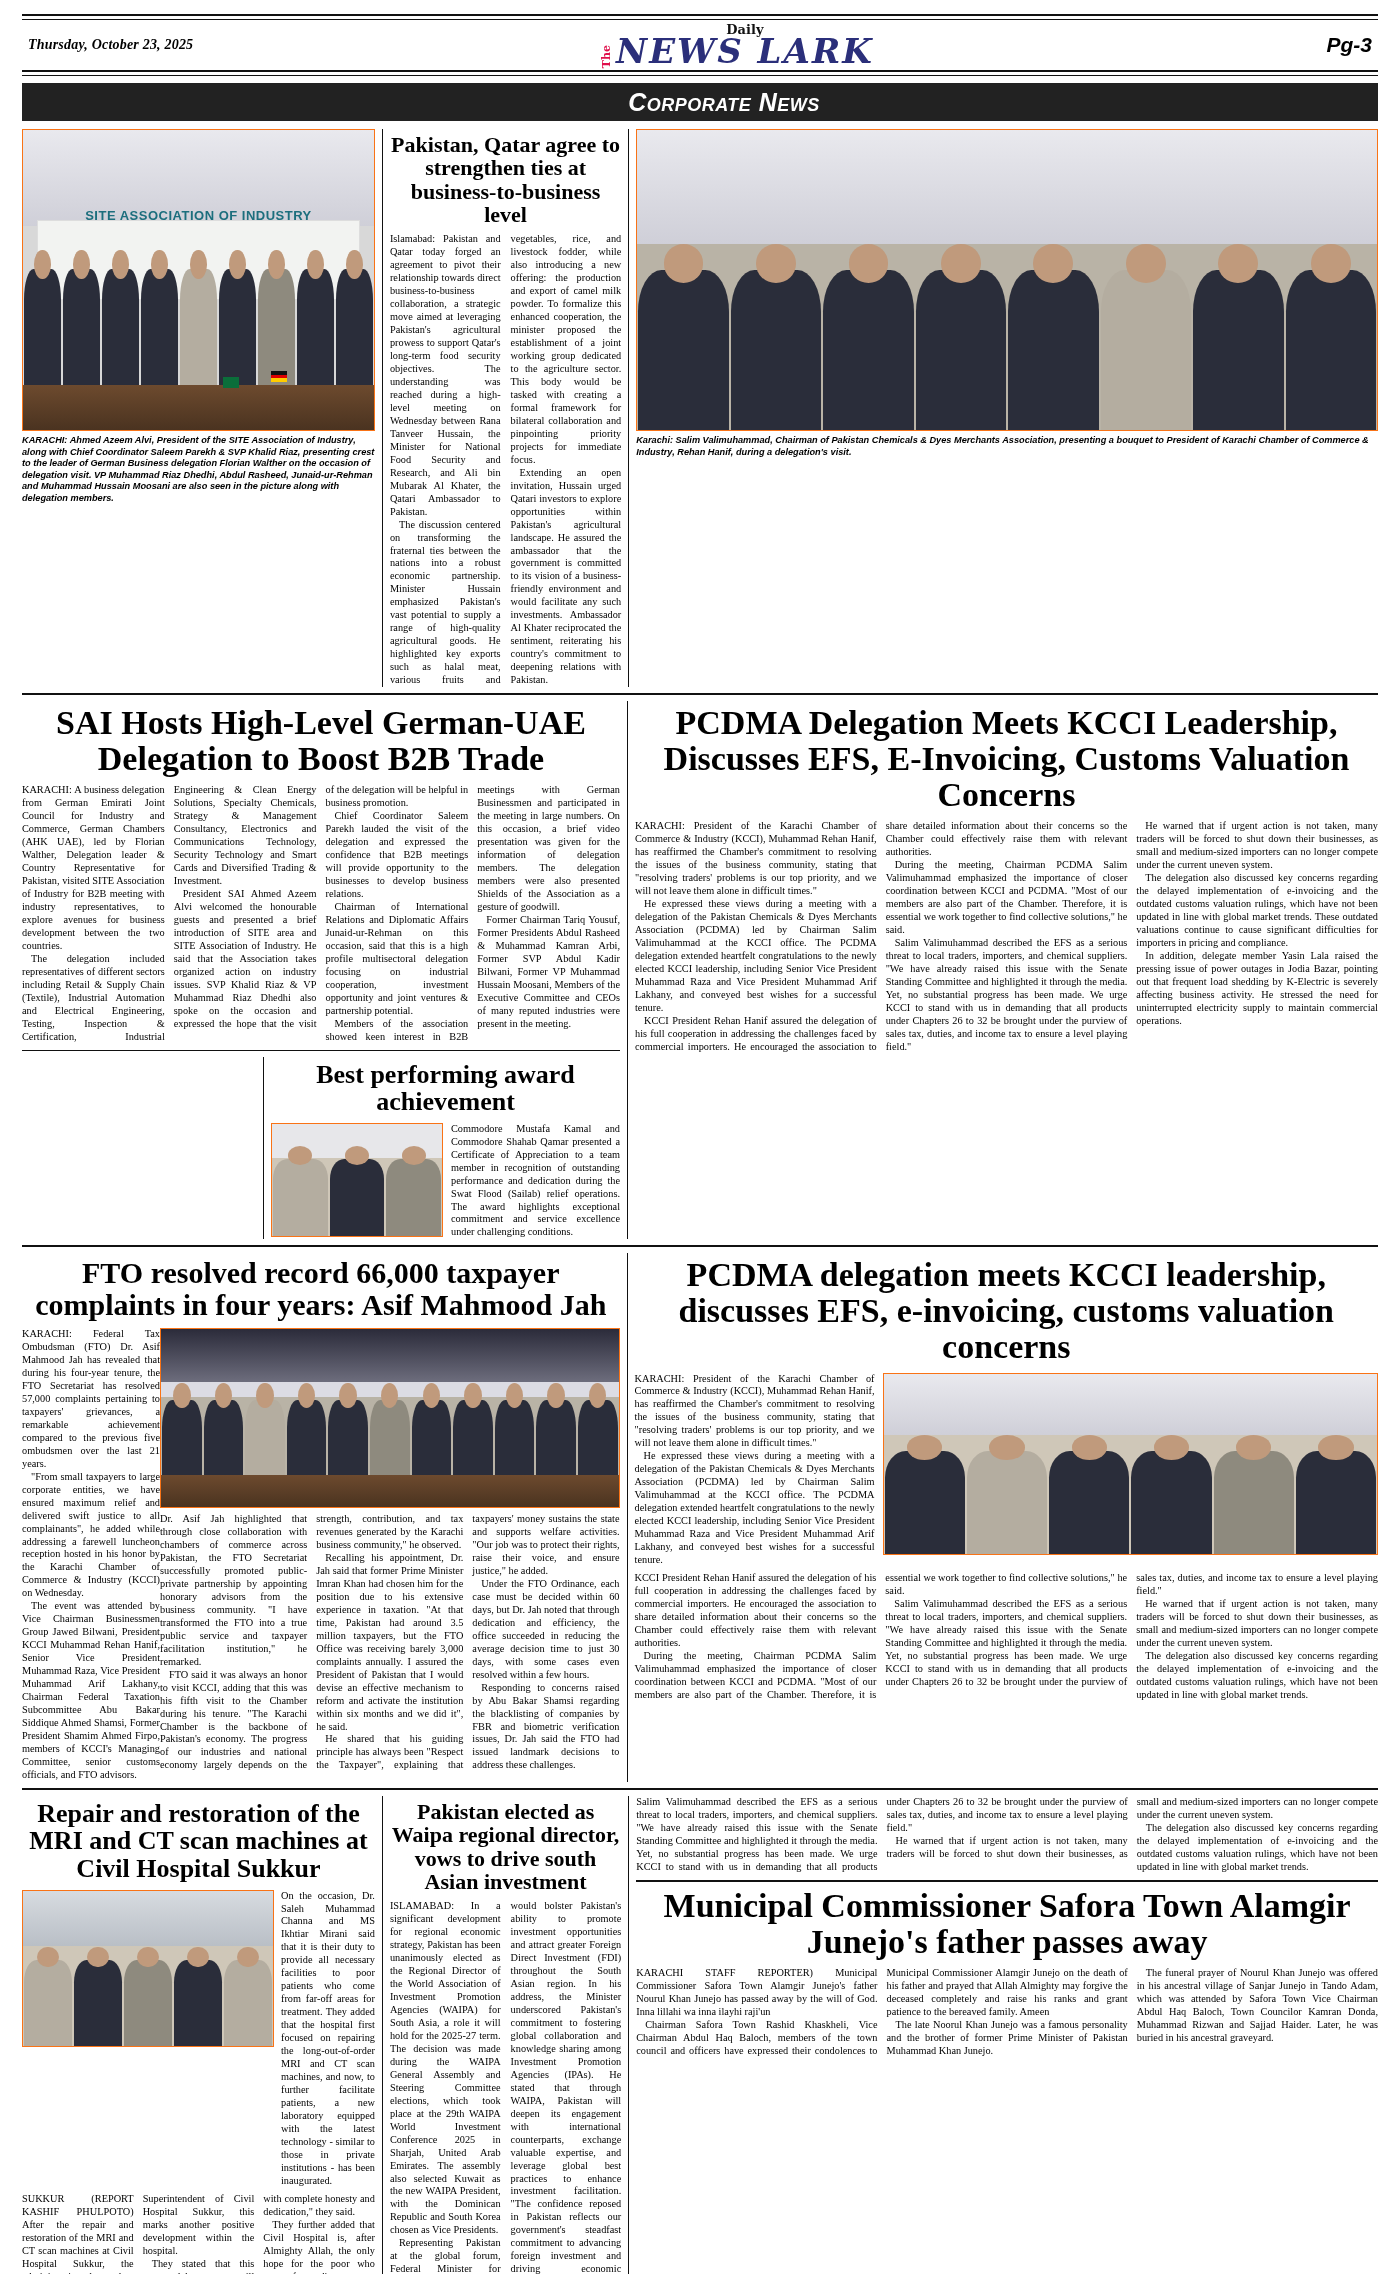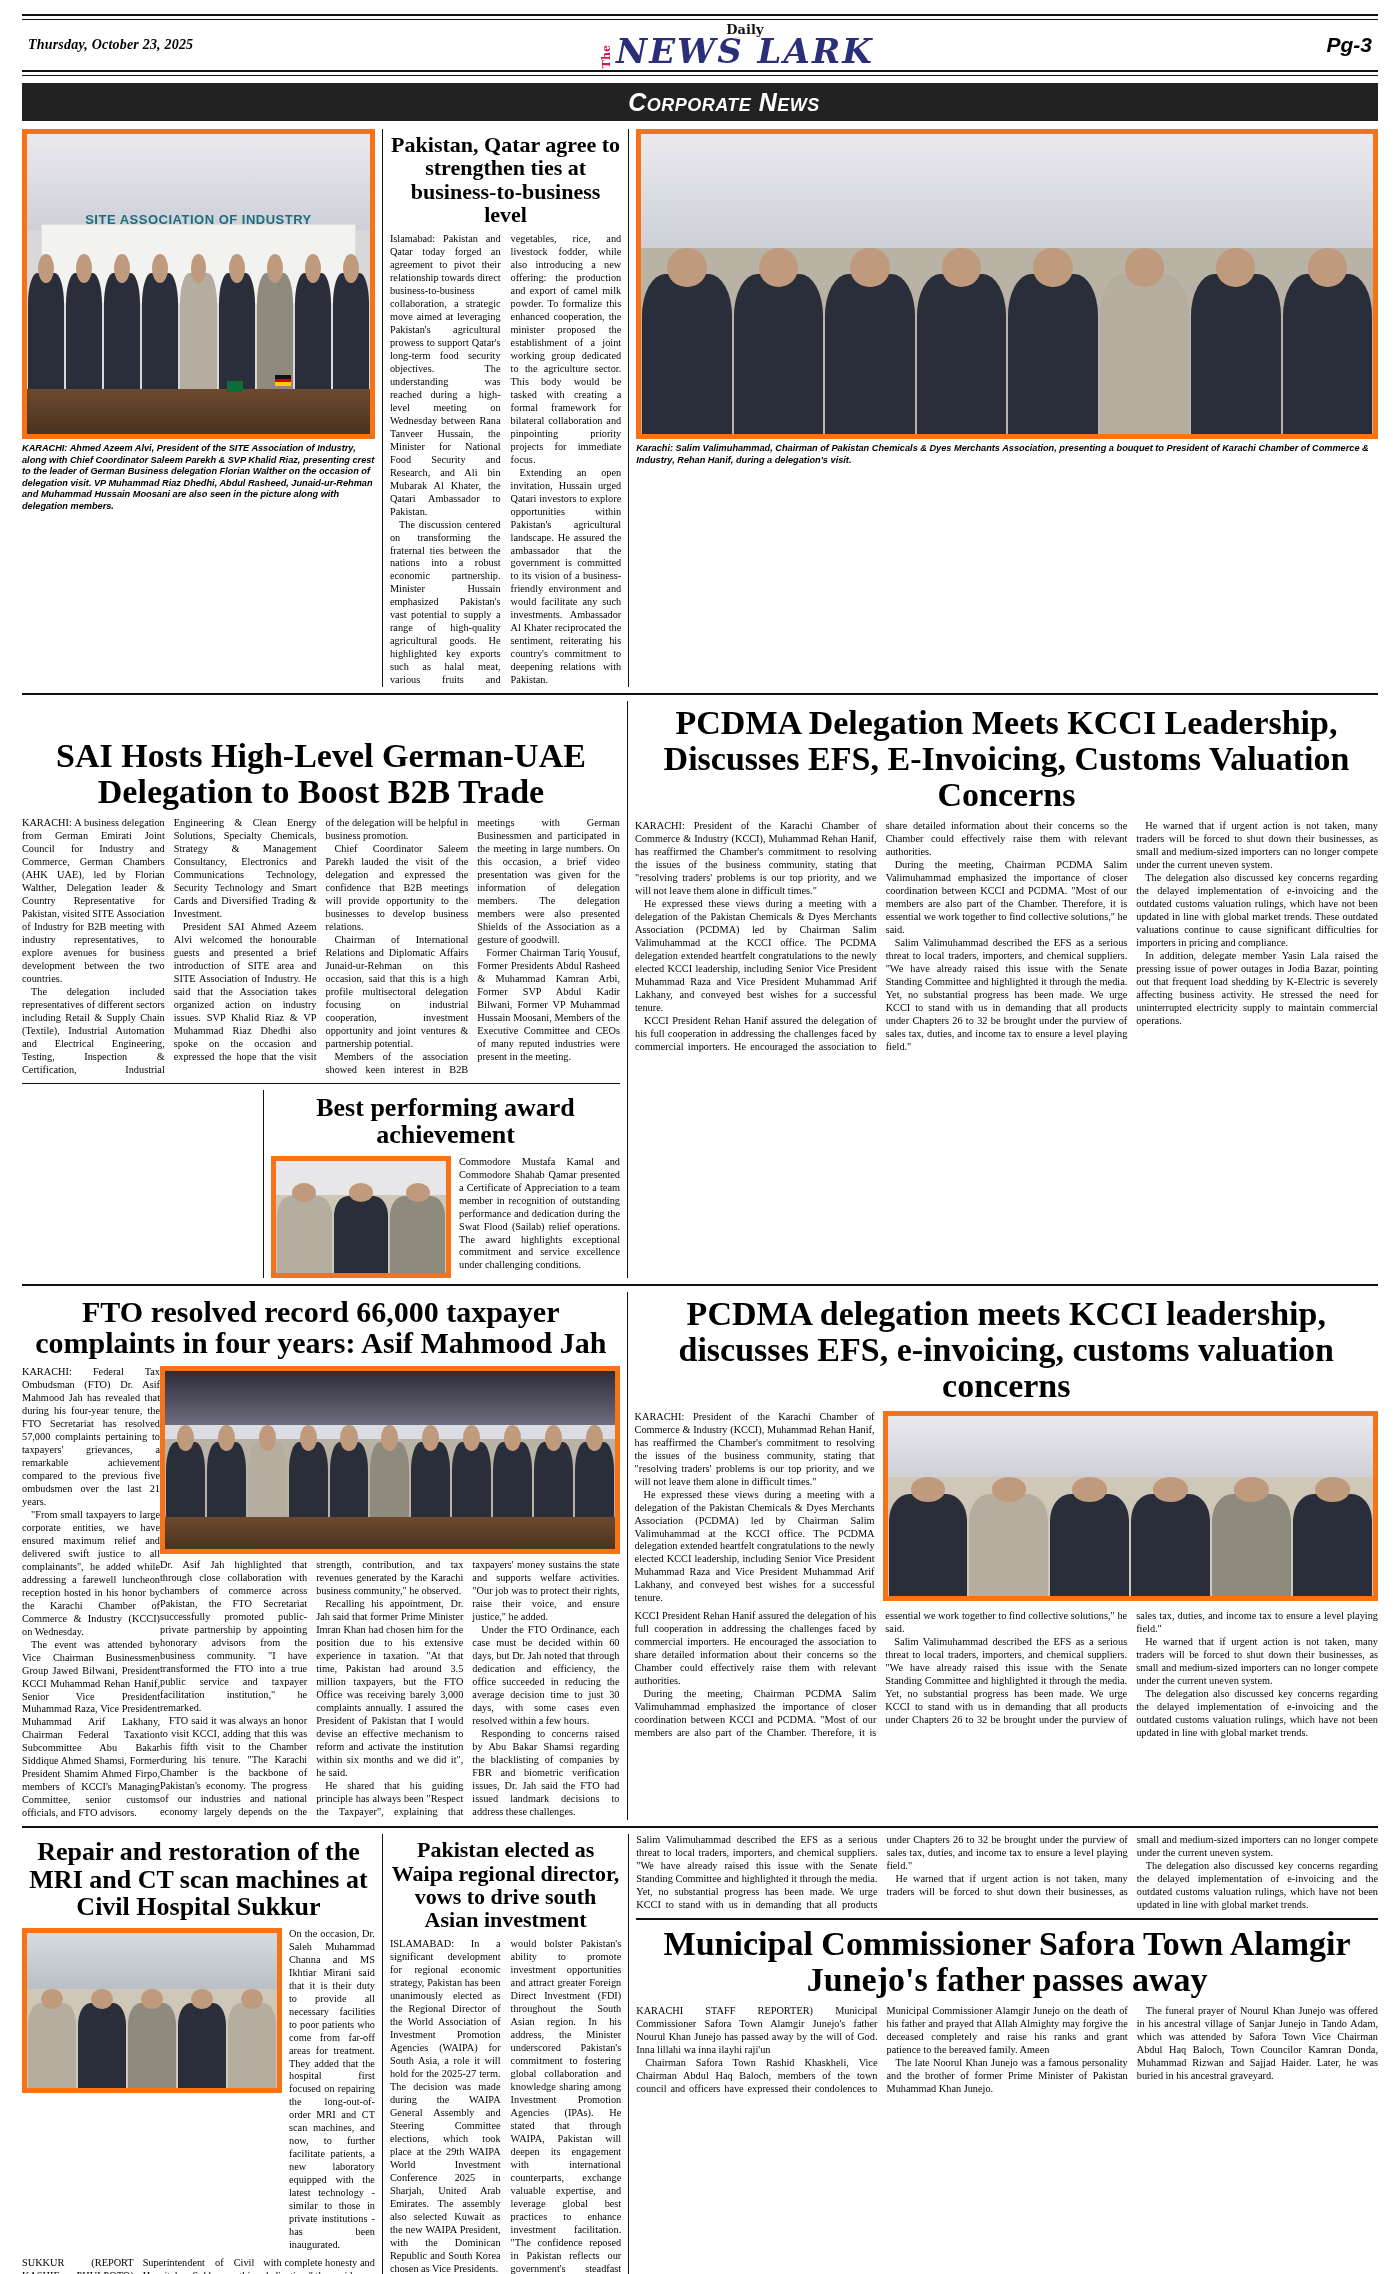--- a/index.html
+++ b/index.html
@@ -39,21 +39,21 @@
 
   
   .cols2{column-count:2;column-gap:10px;column-rule:none;}
   .cols3{column-count:3;column-gap:9px;}
   .cols4{column-count:4;column-gap:9px;}
   .bodytext{font-family:"Liberation Serif",serif;font-size:10.3px;line-height:1.26;text-align:justify;hyphens:auto;-webkit-hyphens:auto;}
   .bodytext p{margin:0 0 0 0;text-indent:0;}
   .bodytext p+p{text-indent:9px;}
 
   
-  .photo{border:5px solid #f97316;background:#d8d8d8;position:relative;overflow:hidden;}
+  .photo{border:1px solid #f97316;background:#d8d8d8;position:relative;overflow:hidden;}
   .caption{font-family:"Liberation Sans",sans-serif;font-style:italic;font-weight:bold;font-size:9.2px;line-height:1.25;margin-top:4px;text-align:left;}
 
   
   .ph-inner{position:absolute;inset:0;}
   .ceil{position:absolute;left:0;right:0;top:0;height:32%;background:linear-gradient(#e9e9ee,#cfcfd8);}
   .wallban{position:absolute;left:4%;right:4%;top:30%;height:26%;background:#f2f3f1;border:1px solid #ddd;}
   .bantext{position:absolute;left:0;right:0;top:26%;text-align:center;font-family:"Liberation Sans",sans-serif;font-weight:bold;font-size:13px;color:#1c6e7d;letter-spacing:.5px;}
   .people{position:absolute;left:0;right:0;bottom:14%;height:46%;display:flex;align-items:flex-end;}
   .person{flex:1;margin:0 1px;background:#2a2d3a;border-radius:26% 26% 0 0;height:86%;position:relative;}
   .person.lt{background:#8e8a7e;}
@@ -151,21 +151,21 @@
           </div>
         </div>
         <div class="caption">Karachi: Salim Valimuhammad, Chairman of Pakistan Chemicals &amp; Dyes Merchants Association, presenting a bouquet to President of Karachi Chamber of Commerce &amp; Industry, Rehan Hanif, during a delegation's visit.</div>
       </div>
     </div>
 
     <div class="hr-thick"></div>
 
     <div class="row">
 
-      <div style="width:598px;margin-top:33px;">
+      <div style="width:598px;">
         <h1 class="hl hl-xl">SAI Hosts High-Level German-UAE Delegation to Boost B2B Trade</h1>
         <div class="bodytext cols4">
           <p>KARACHI: A business delegation from German Emirati Joint Council for Industry and Commerce, German Chambers (AHK UAE), led by Florian Walther, Delegation leader &amp; Country Representative for Pakistan, visited SITE Association of Industry for B2B meeting with industry representatives, to explore avenues for business development between the two countries.</p>
           <p>The delegation included representatives of different sectors including Retail &amp; Supply Chain (Textile), Industrial Automation and Electrical Engineering, Testing, Inspection &amp; Certification, Industrial Engineering &amp; Clean Energy Solutions, Specialty Chemicals, Strategy &amp; Management Consultancy, Electronics and Communications Technology, Security Technology and Smart Cards and Diversified Trading &amp; Investment.</p>
           <p>President SAI Ahmed Azeem Alvi welcomed the honourable guests and presented a brief introduction of SITE area and SITE Association of Industry. He said that the Association takes organized action on industry issues. SVP Khalid Riaz &amp; VP Muhammad Riaz Dhedhi also spoke on the occasion and expressed the hope that the visit of the delegation will be helpful in business promotion.</p>
           <p>Chief Coordinator Saleem Parekh lauded the visit of the delegation and expressed the confidence that B2B meetings will provide opportunity to the businesses to develop business relations.</p>
           <p>Chairman of International Relations and Diplomatic Affairs Junaid-ur-Rehman on this occasion, said that this is a high profile multisectoral delegation focusing on industrial cooperation, investment opportunity and joint ventures &amp; partnership potential.</p>
           <p>Members of the association showed keen interest in B2B meetings with German Businessmen and participated in the meeting in large numbers. On this occasion, a brief video presentation was given for the information of delegation members. The delegation members were also presented Shields of the Association as a gesture of goodwill.</p>
           <p>Former Chairman Tariq Yousuf, Former Presidents Abdul Rasheed &amp; Muhammad Kamran Arbi, Former SVP Abdul Kadir Bilwani, Former VP Muhammad Hussain Moosani, Members of the Executive Committee and CEOs of many reputed industries were present in the meeting.</p>
         </div>

